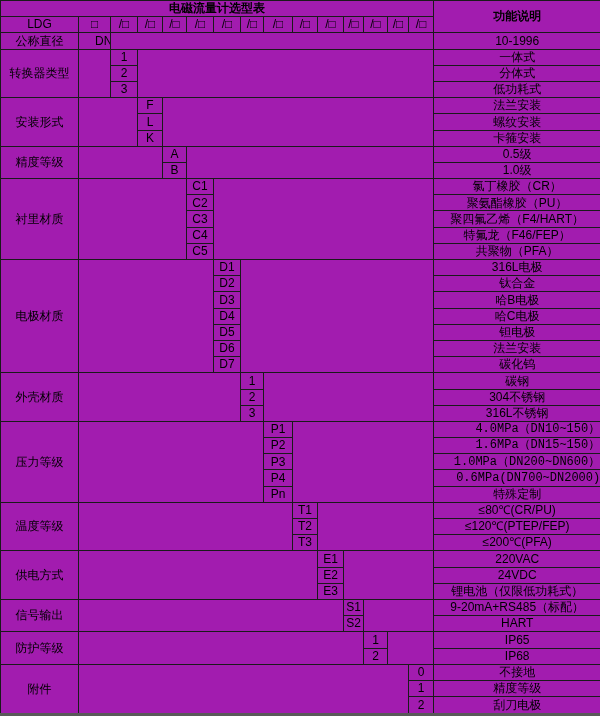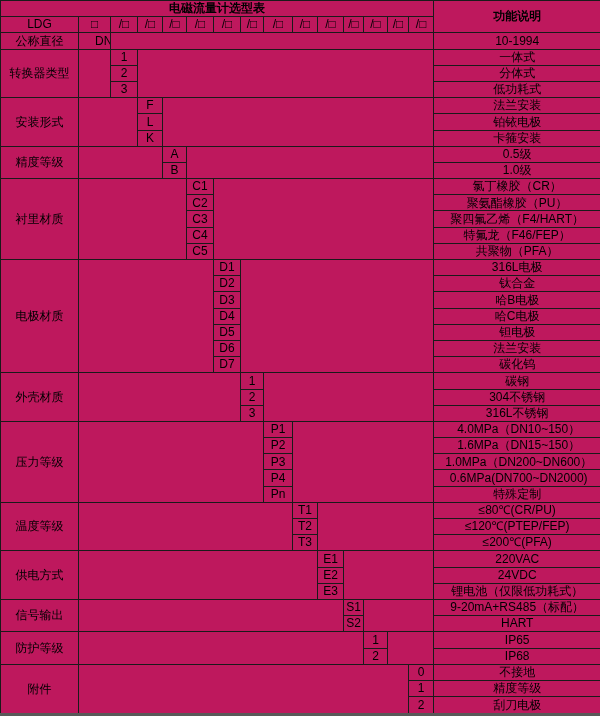--- a/index.html
+++ b/index.html
@@ -8,39 +8,39 @@
     width: 600px; height: 716px;
     font-family: "Liberation Sans", sans-serif;
     color: #000;
   }
   table.sel {
     border-collapse: collapse;
     table-layout: fixed;
     width: 600px; height: 716px;
     border: 1px solid #000;
     border-bottom: 3px solid #595959;
-    background: #be185d;
+    background: #a21caf;
   }
   table.sel td {
     border: 1px solid #1a1a1a;
     font-size: 12px;
     line-height: 1.05;
     text-align: center;
     vertical-align: middle;
     padding: 0;
     overflow: hidden;
     white-space: nowrap;
   }
   td.title   { font-weight: bold; font-size: 13px; }
   td.funchead{ font-weight: bold; font-size: 13px; }
   td.label   { font-size: 12px; }
   td.code    { font-size: 12px; }
   td.code.left { text-align: right; padding-left: 16px; margin-left: 48px; }
   td.func    { font-size: 12px; }
-  td.func.left { text-align: center; padding-left: 3px; }
+  td.func.left { text-align: right; padding-left: 3px; font-family: Liberation Mono, monospace; }
   td.boxes   { font-size: 12px; letter-spacing: 0; }
 </style>
 </head>
 <body>
 
 <table class="sel">
   <colgroup>
       <col style="width: 78px;">
       <col style="width: 32px;">
       <col style="width: 27px;">
@@ -77,21 +77,21 @@
         <td class="boxes">/□</td>
         <td class="boxes">/□</td>
         <td class="boxes">/□</td>
         <td class="boxes">/□</td>
         <td class="boxes">/□</td>
       </tr>
       <tr>
         <td rowspan="1" class="label">公称直径</td>
         <td class="code left">DN</td>
         <td colspan="13" rowspan="1"></td>
-        <td class="func">10-1994</td>
+        <td class="func">10-1996</td>
       </tr>
       <tr>
         <td rowspan="3" class="label">转换器类型</td>
         <td colspan="1" rowspan="3"></td>
         <td class="code">1</td>
         <td colspan="12" rowspan="3"></td>
         <td class="func">一体式</td>
       </tr>
       <tr>
         <td class="code">2</td>
@@ -103,21 +103,21 @@
       </tr>
       <tr>
         <td rowspan="3" class="label">安装形式</td>
         <td colspan="2" rowspan="3"></td>
         <td class="code">F</td>
         <td colspan="11" rowspan="3"></td>
         <td class="func">法兰安装</td>
       </tr>
       <tr>
         <td class="code">L</td>
-        <td class="func">铂铱电极</td>
+        <td class="func">螺纹安装</td>
       </tr>
       <tr>
         <td class="code">K</td>
         <td class="func">卡箍安装</td>
       </tr>
       <tr>
         <td rowspan="2" class="label">精度等级</td>
         <td colspan="3" rowspan="2"></td>
         <td class="code">A</td>
         <td colspan="10" rowspan="2"></td>

